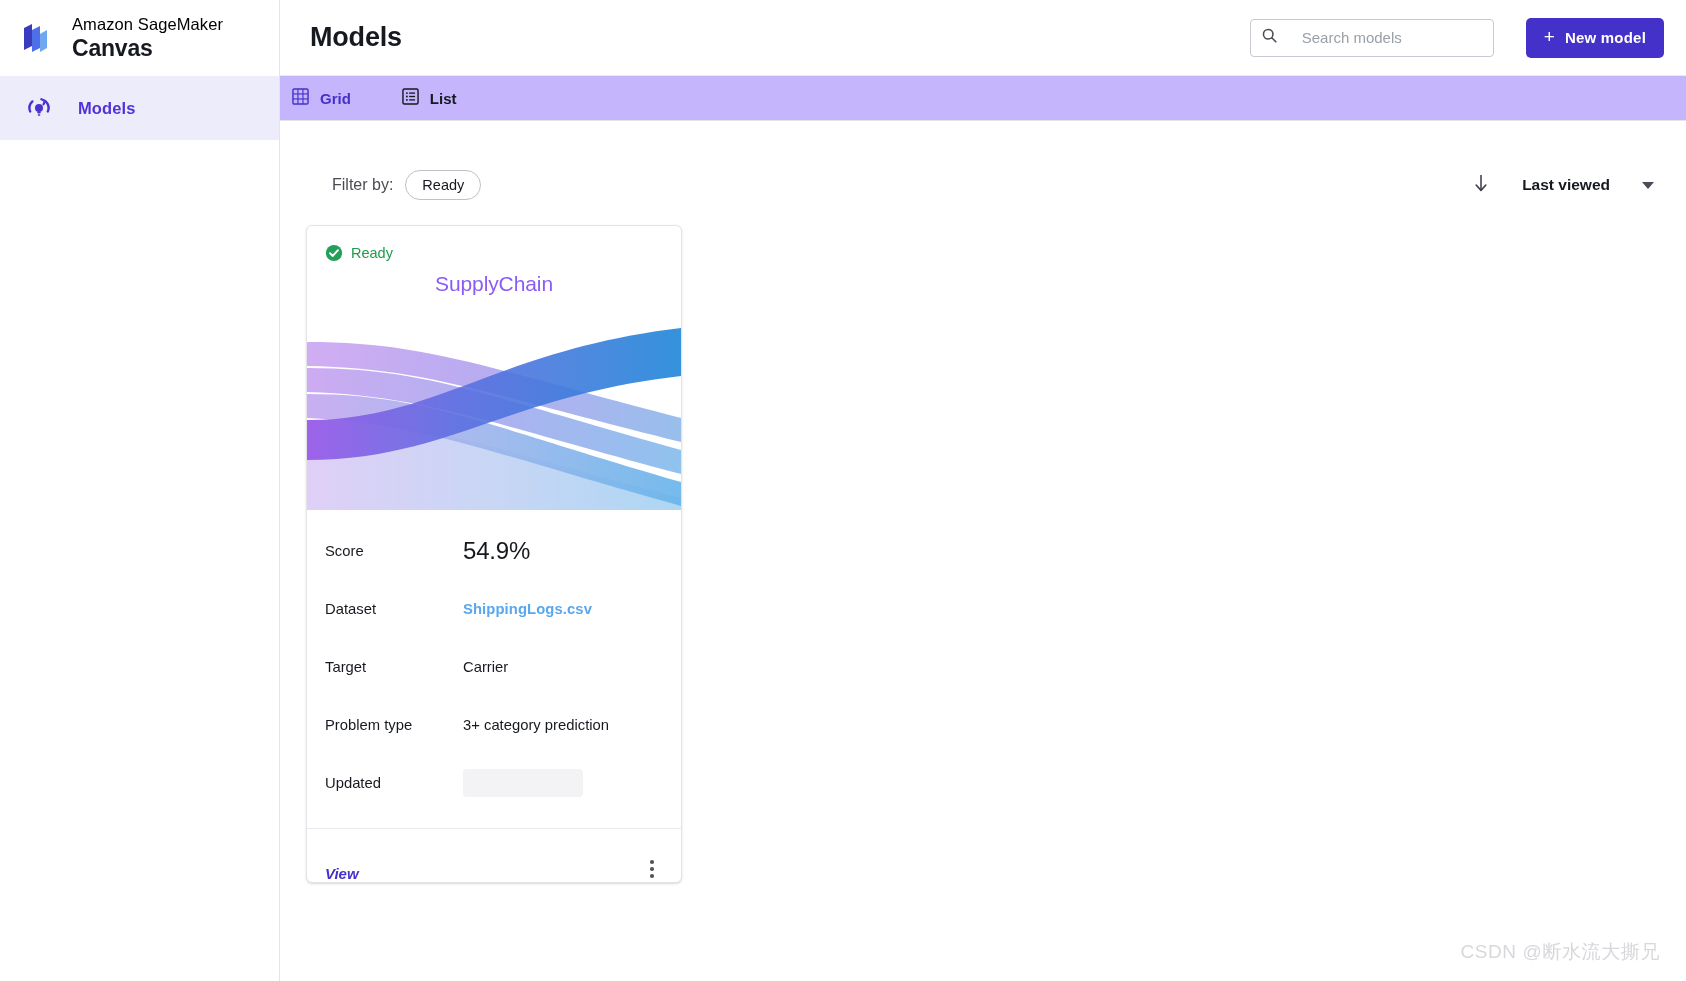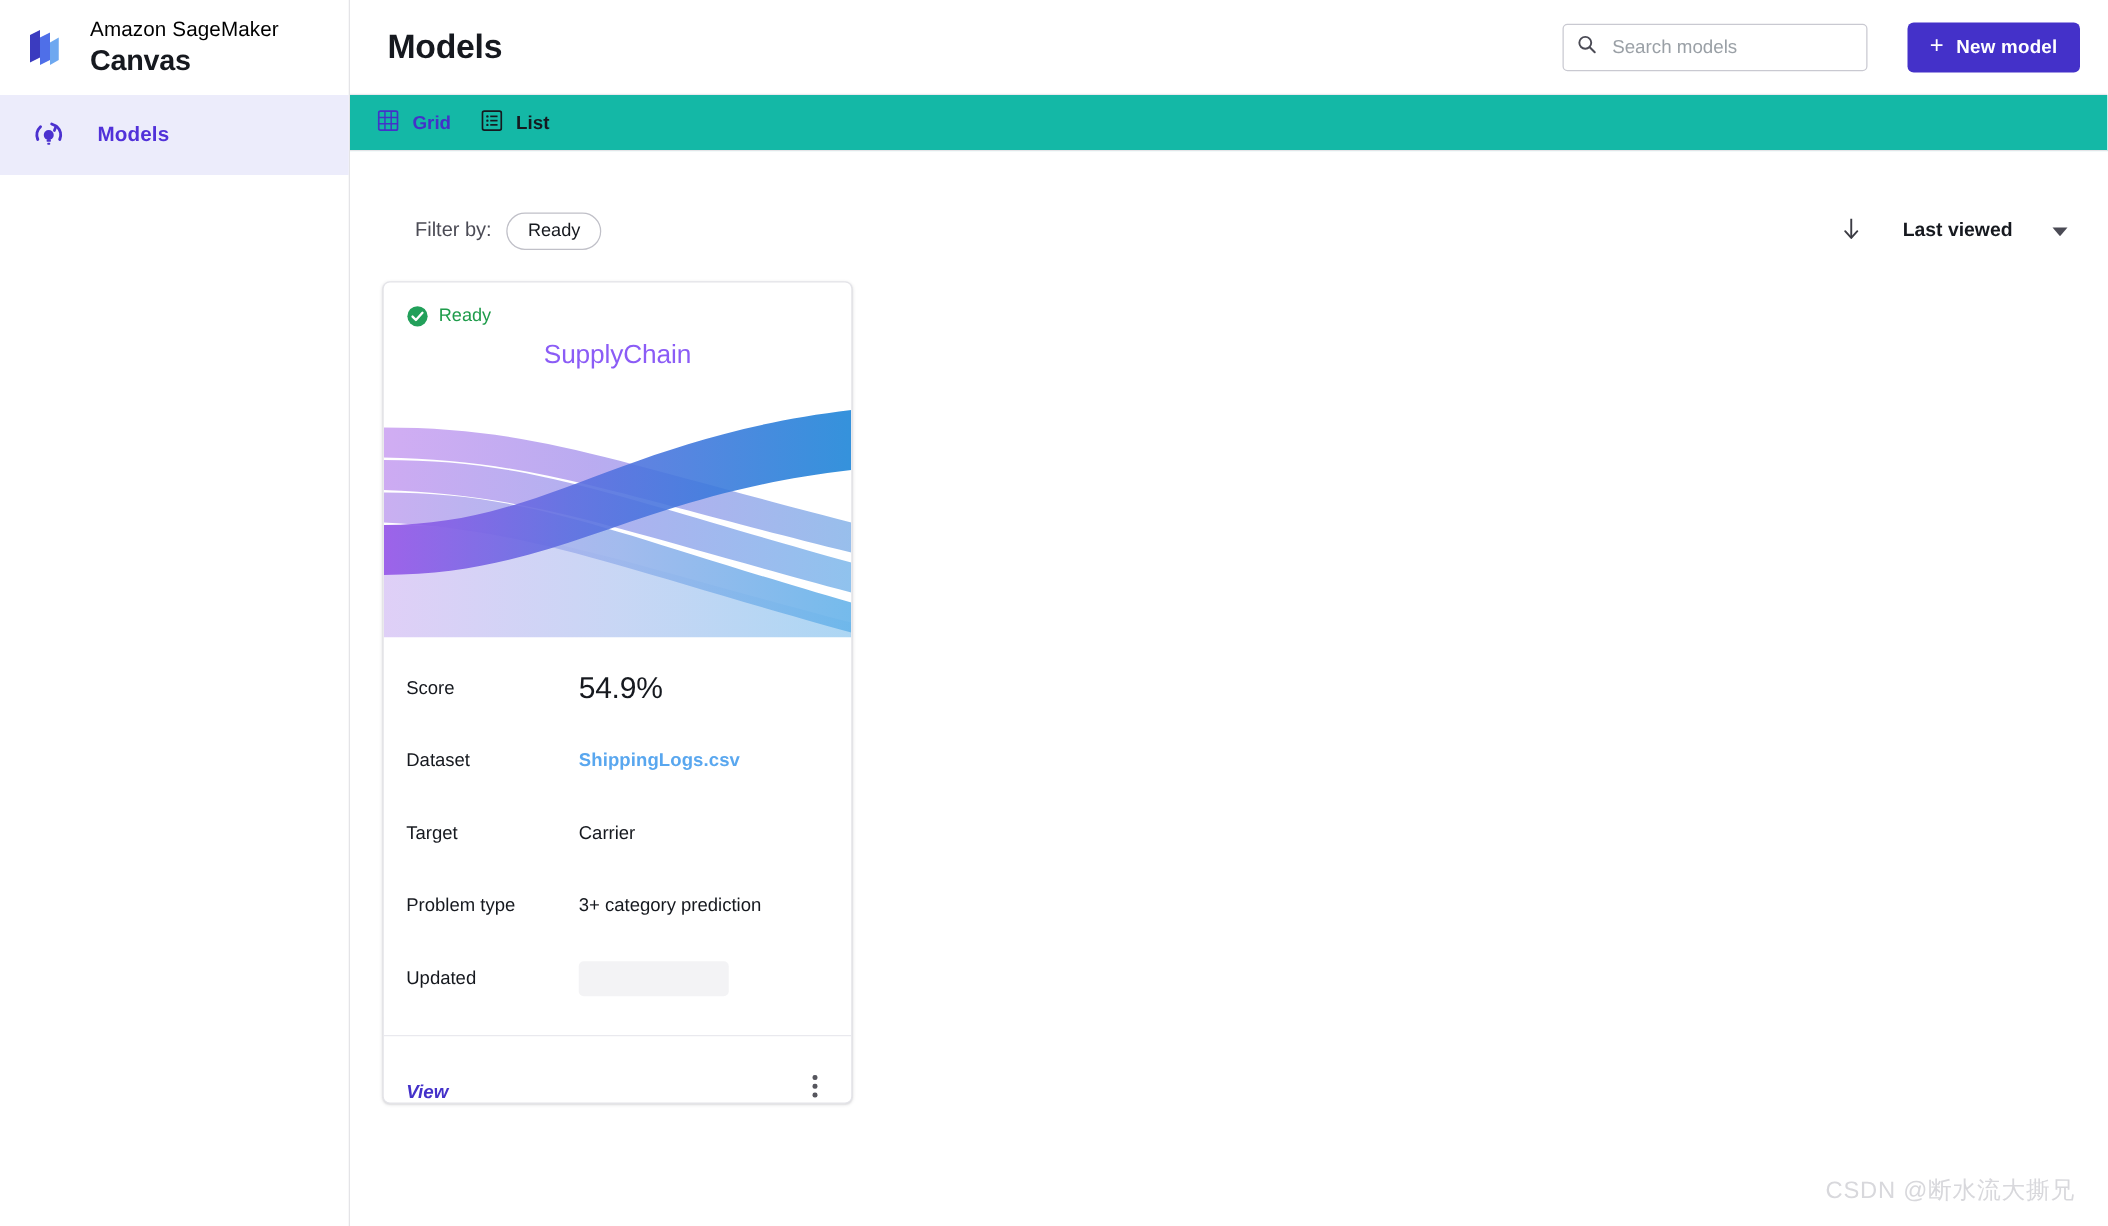--- a/index.html
+++ b/index.html
@@ -64,21 +64,21 @@
   }
   .page-title { font-size: 27px; font-weight: bold; color: #16191f; letter-spacing: -.2px; }
   .topbar-right { margin-left: auto; display: flex; align-items: center; gap: 32px; }
 
   .search-box {
     width: 244px; height: 38px;
     border: 1px solid #c9c9d1;
     border-radius: 4px;
     display: flex; align-items: center;
     padding: 0 10px;
-    gap: 10px;
+    gap: 22px;
     background: #fff;
   }
   .search-box input {
     border: none; outline: none;
     font-size: 15px;
     color: #16191f;
     font-family: "Liberation Sans", sans-serif;
     width: 100%;
     background: transparent;
   }
@@ -96,24 +96,24 @@
     font-family: "Liberation Sans", sans-serif;
     display: flex; align-items: center; gap: 10px;
     cursor: pointer;
     letter-spacing: .2px;
   }
   .plus-glyph { font-size: 19px; font-weight: normal; line-height: 1; position: relative; top: -1px; }
 
   .viewbar {
     height: 45px; flex: 0 0 45px;
     display: flex; align-items: center;
-    gap: 16px;
-    padding-left: 18px;
+    gap: 43px;
+    padding-left: 8px;
     border-bottom: 1px solid #e4e4e7;
-    background: #14b8a6;
+    background: #c4b5fd;
   }
   .view-tab { display: flex; align-items: center; gap: 11px; font-size: 15px; font-weight: bold; color: #16191f; cursor: pointer; padding: 0 4px; }
   .view-tab.active { color: #4431c9; }
 
   .content-area { flex: 1 1 auto; position: relative; background: #fff; }
 
   .filterbar {
     display: flex; align-items: center;
     padding: 0 32px 0 52px;
     height: 52px;

